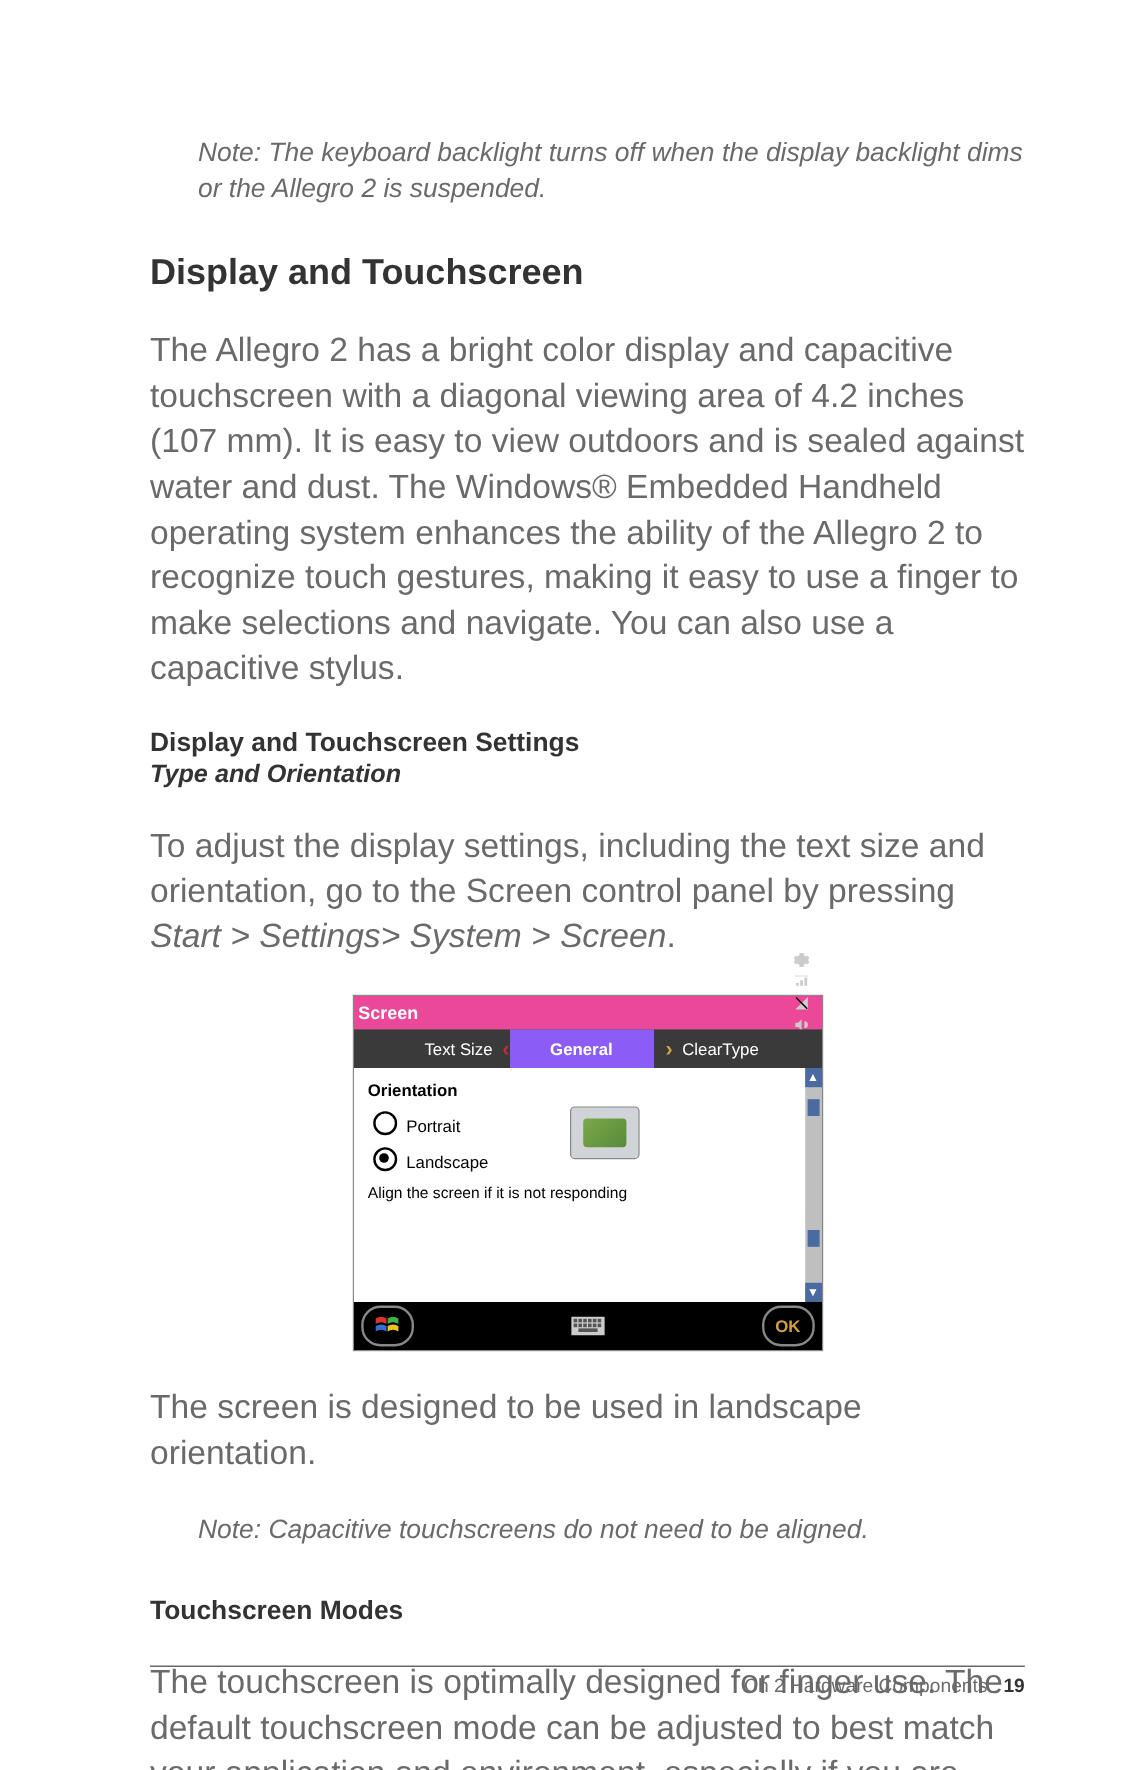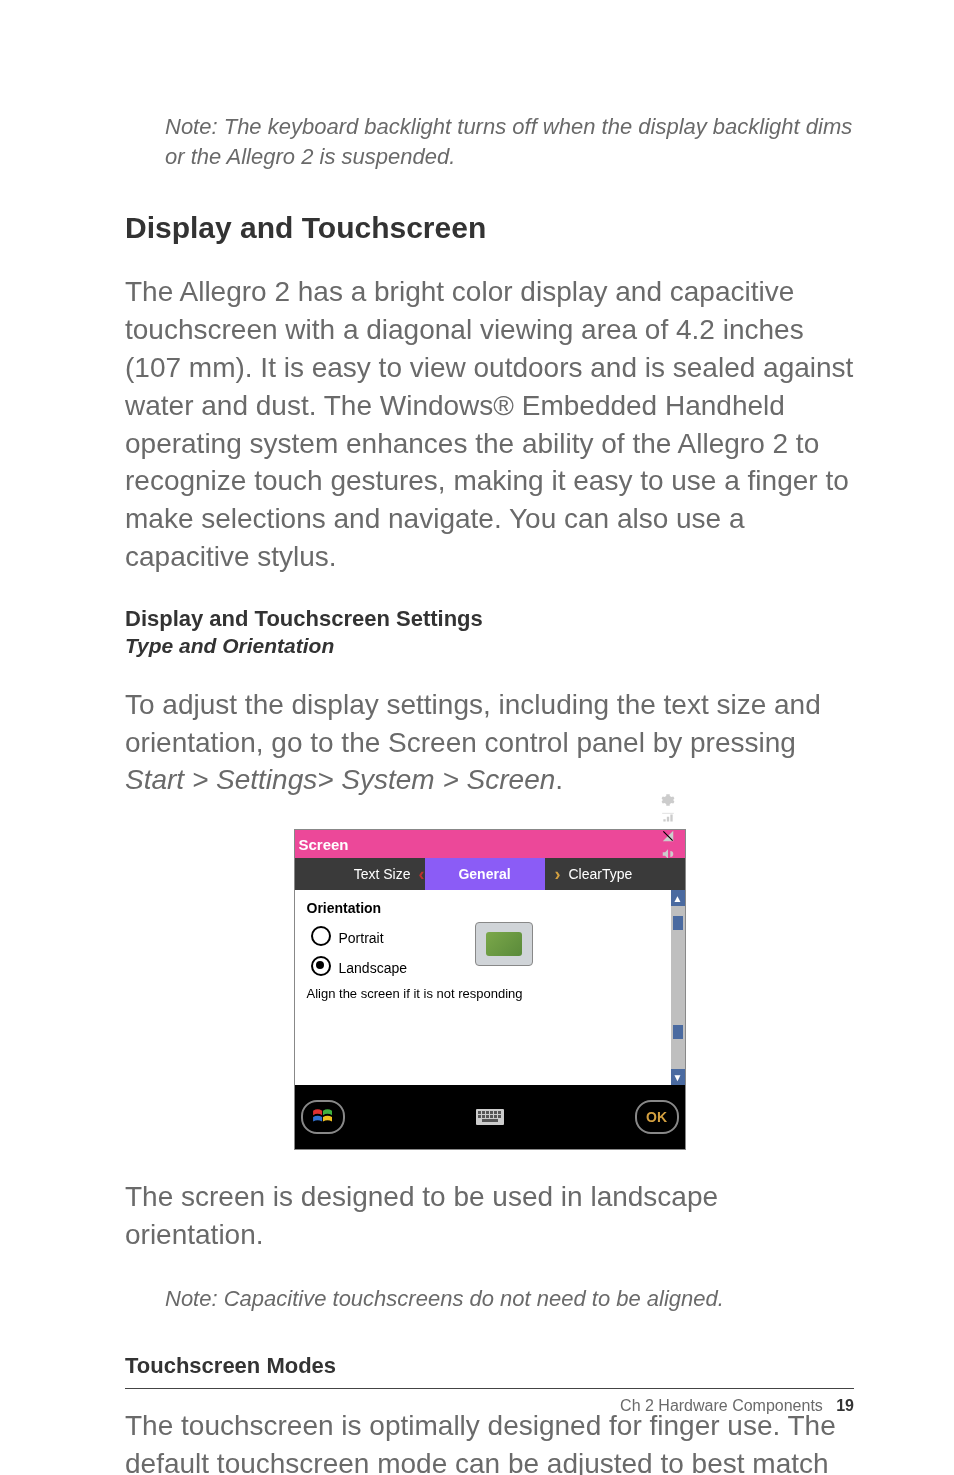--- a/index.html
+++ b/index.html
@@ -203,21 +203,21 @@
     .align-sub {
       font-size: 13px;
       margin-top: 2px;
     }
     .ss-footer {
       background: #000;
       height: 40px;
       display: flex;
       align-items: center;
       justify-content: space-between;
-      padding: 12px 6px;
+      padding: 0 6px;
     }
     .ss-start-btn {
       width: 40px;
       height: 30px;
       border: 2px solid #888;
       border-radius: 16px;
       display: flex;
       align-items: center;
       justify-content: center;
     }

